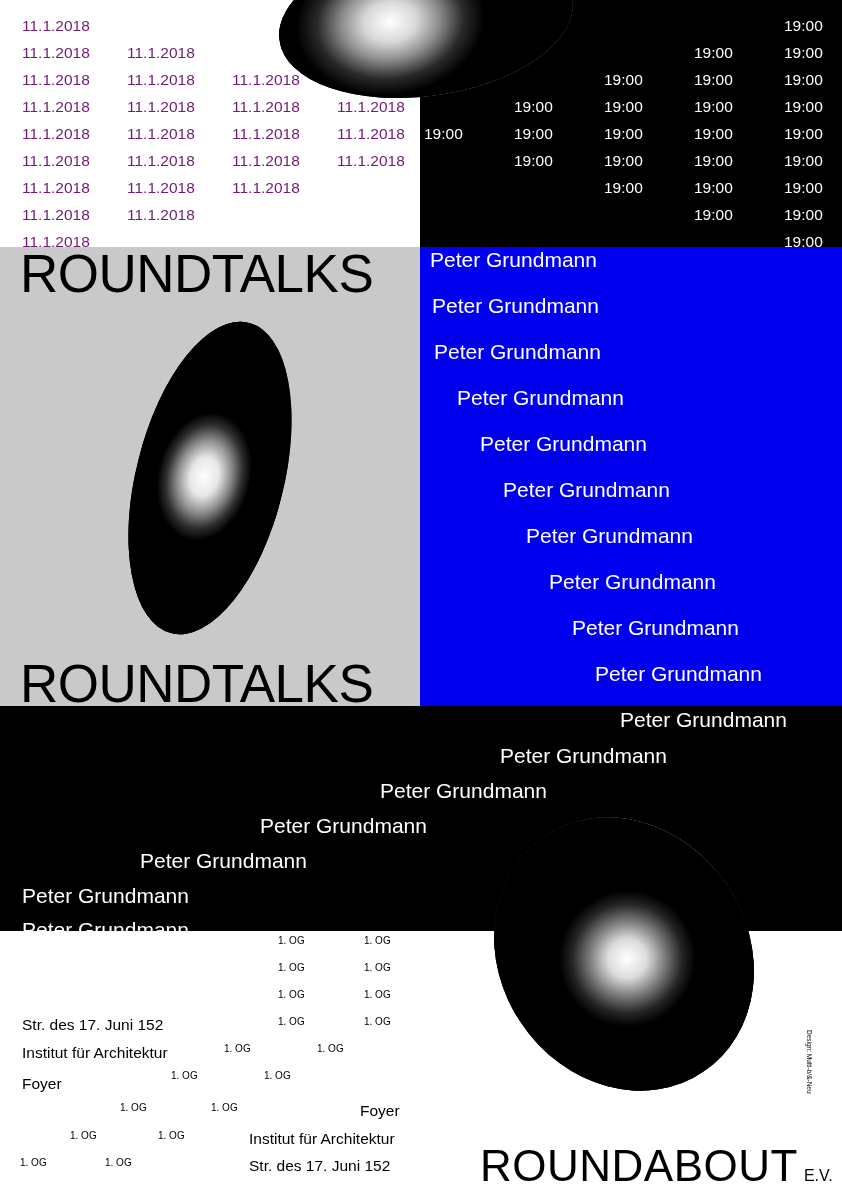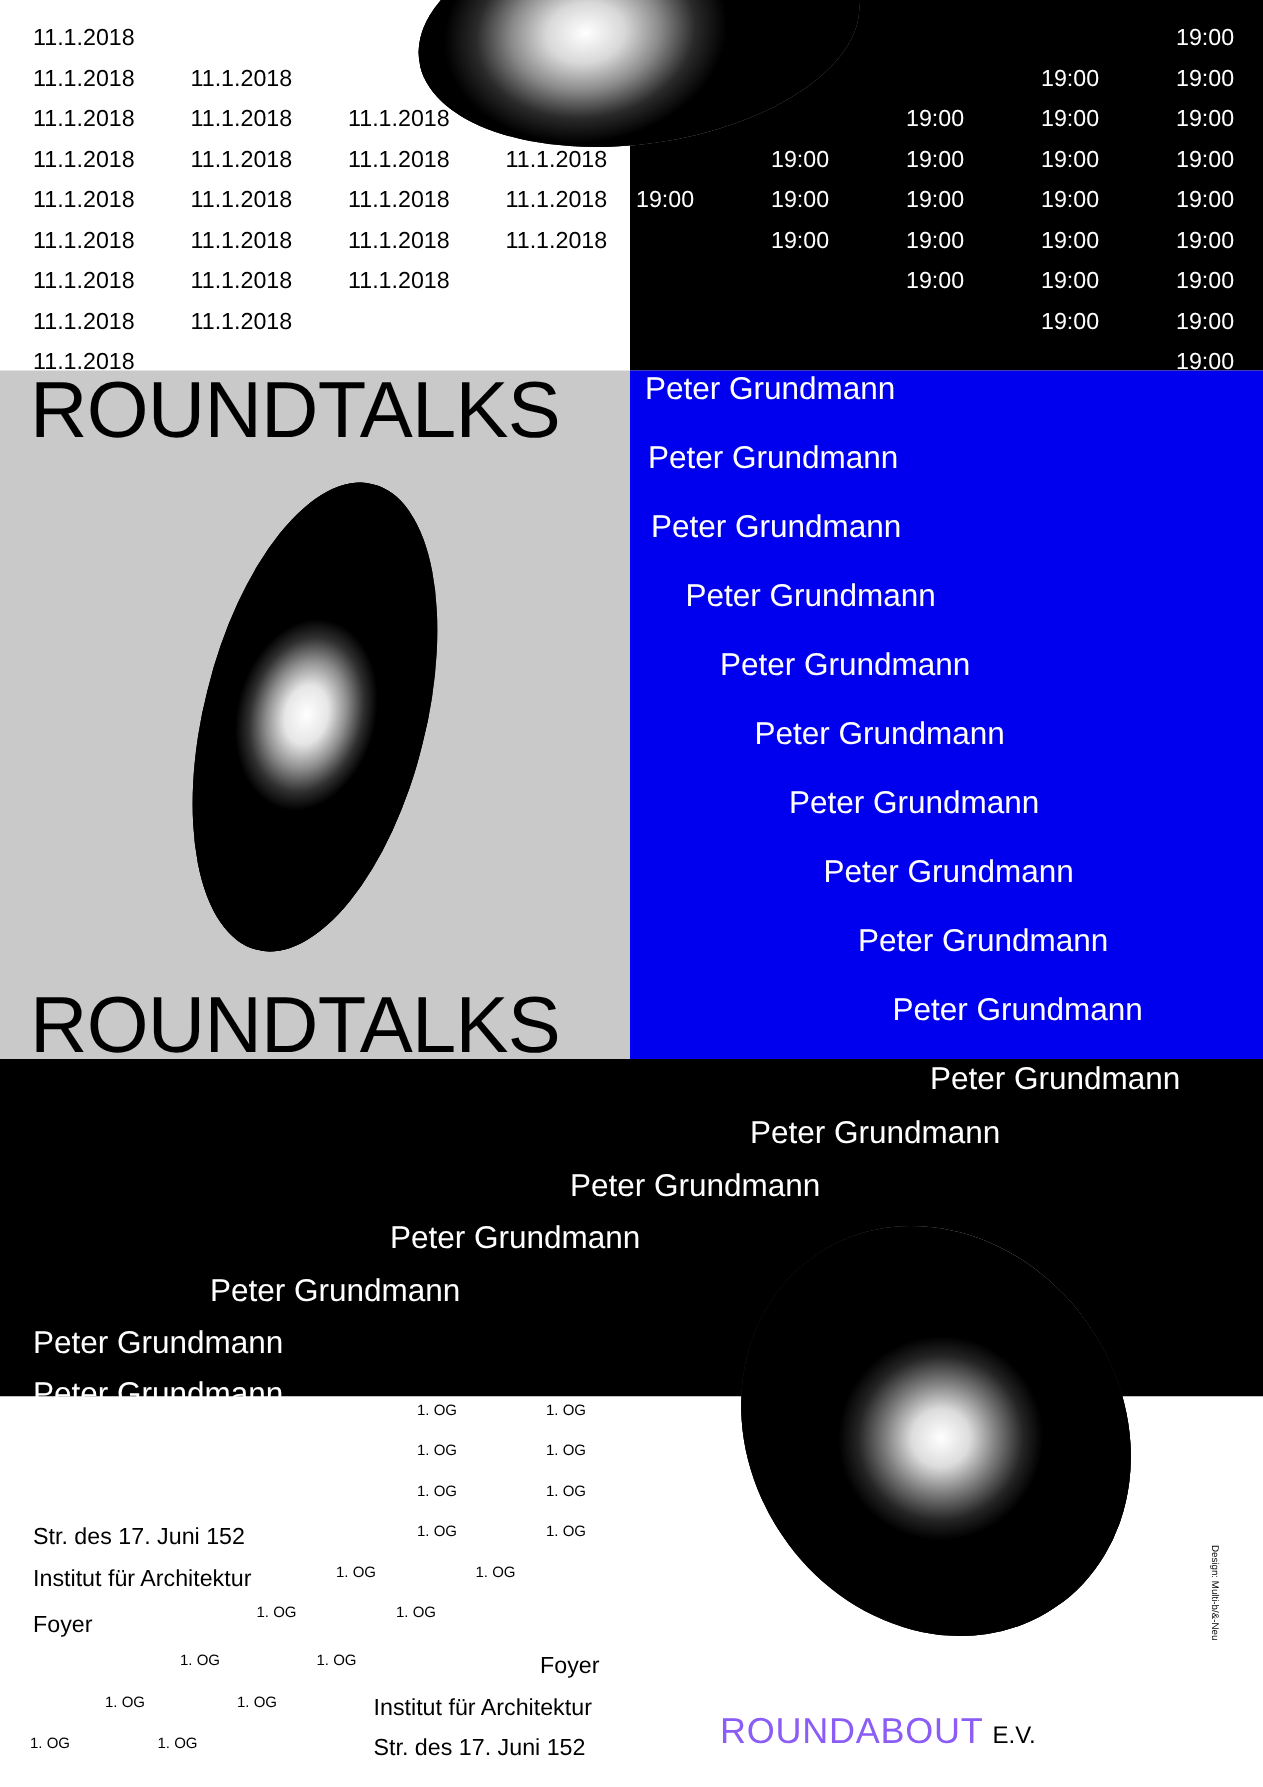--- a/index.html
+++ b/index.html
@@ -32,21 +32,21 @@
   }
   .top-right-black {
     position: absolute;
     left: 420px; top: 0;
     width: 422px; height: 247px;
     background: #000000;
   }
   .date-col {
     position: absolute;
     font-size: 15.5px;
-    color: #000000;
+    color: #701a75;
     line-height: 27.4px;
     white-space: nowrap;
   }
   .time-col {
     position: absolute;
     font-size: 15.5px;
     color: #ffffff;
     line-height: 27.4px;
     white-space: nowrap;
     text-align: right;
@@ -160,23 +160,23 @@
       linear-gradient(150deg, #000000 0%, #353535 12%, #dedede 32%, #ffffff 46%, #b4b4b4 58%, #3e3e3e 74%, #000000 95%);
   }
 
   
   #logo {
     position: absolute;
     left: 480px; top: 1141px;
     white-space: nowrap;
   }
   #logo .logo-main {
-    font-size: 24px;
+    font-size: 44px;
     letter-spacing: 0.5px;
-    color: #8b5cf6;
+    color: #000000;
   }
   #logo .logo-sub {
     font-size: 16px;
     color: #000000;
     margin-left: 6px;
   }
   #credit {
     position: absolute;
     left: 813px; top: 1030px;
     font-size: 6.5px;

